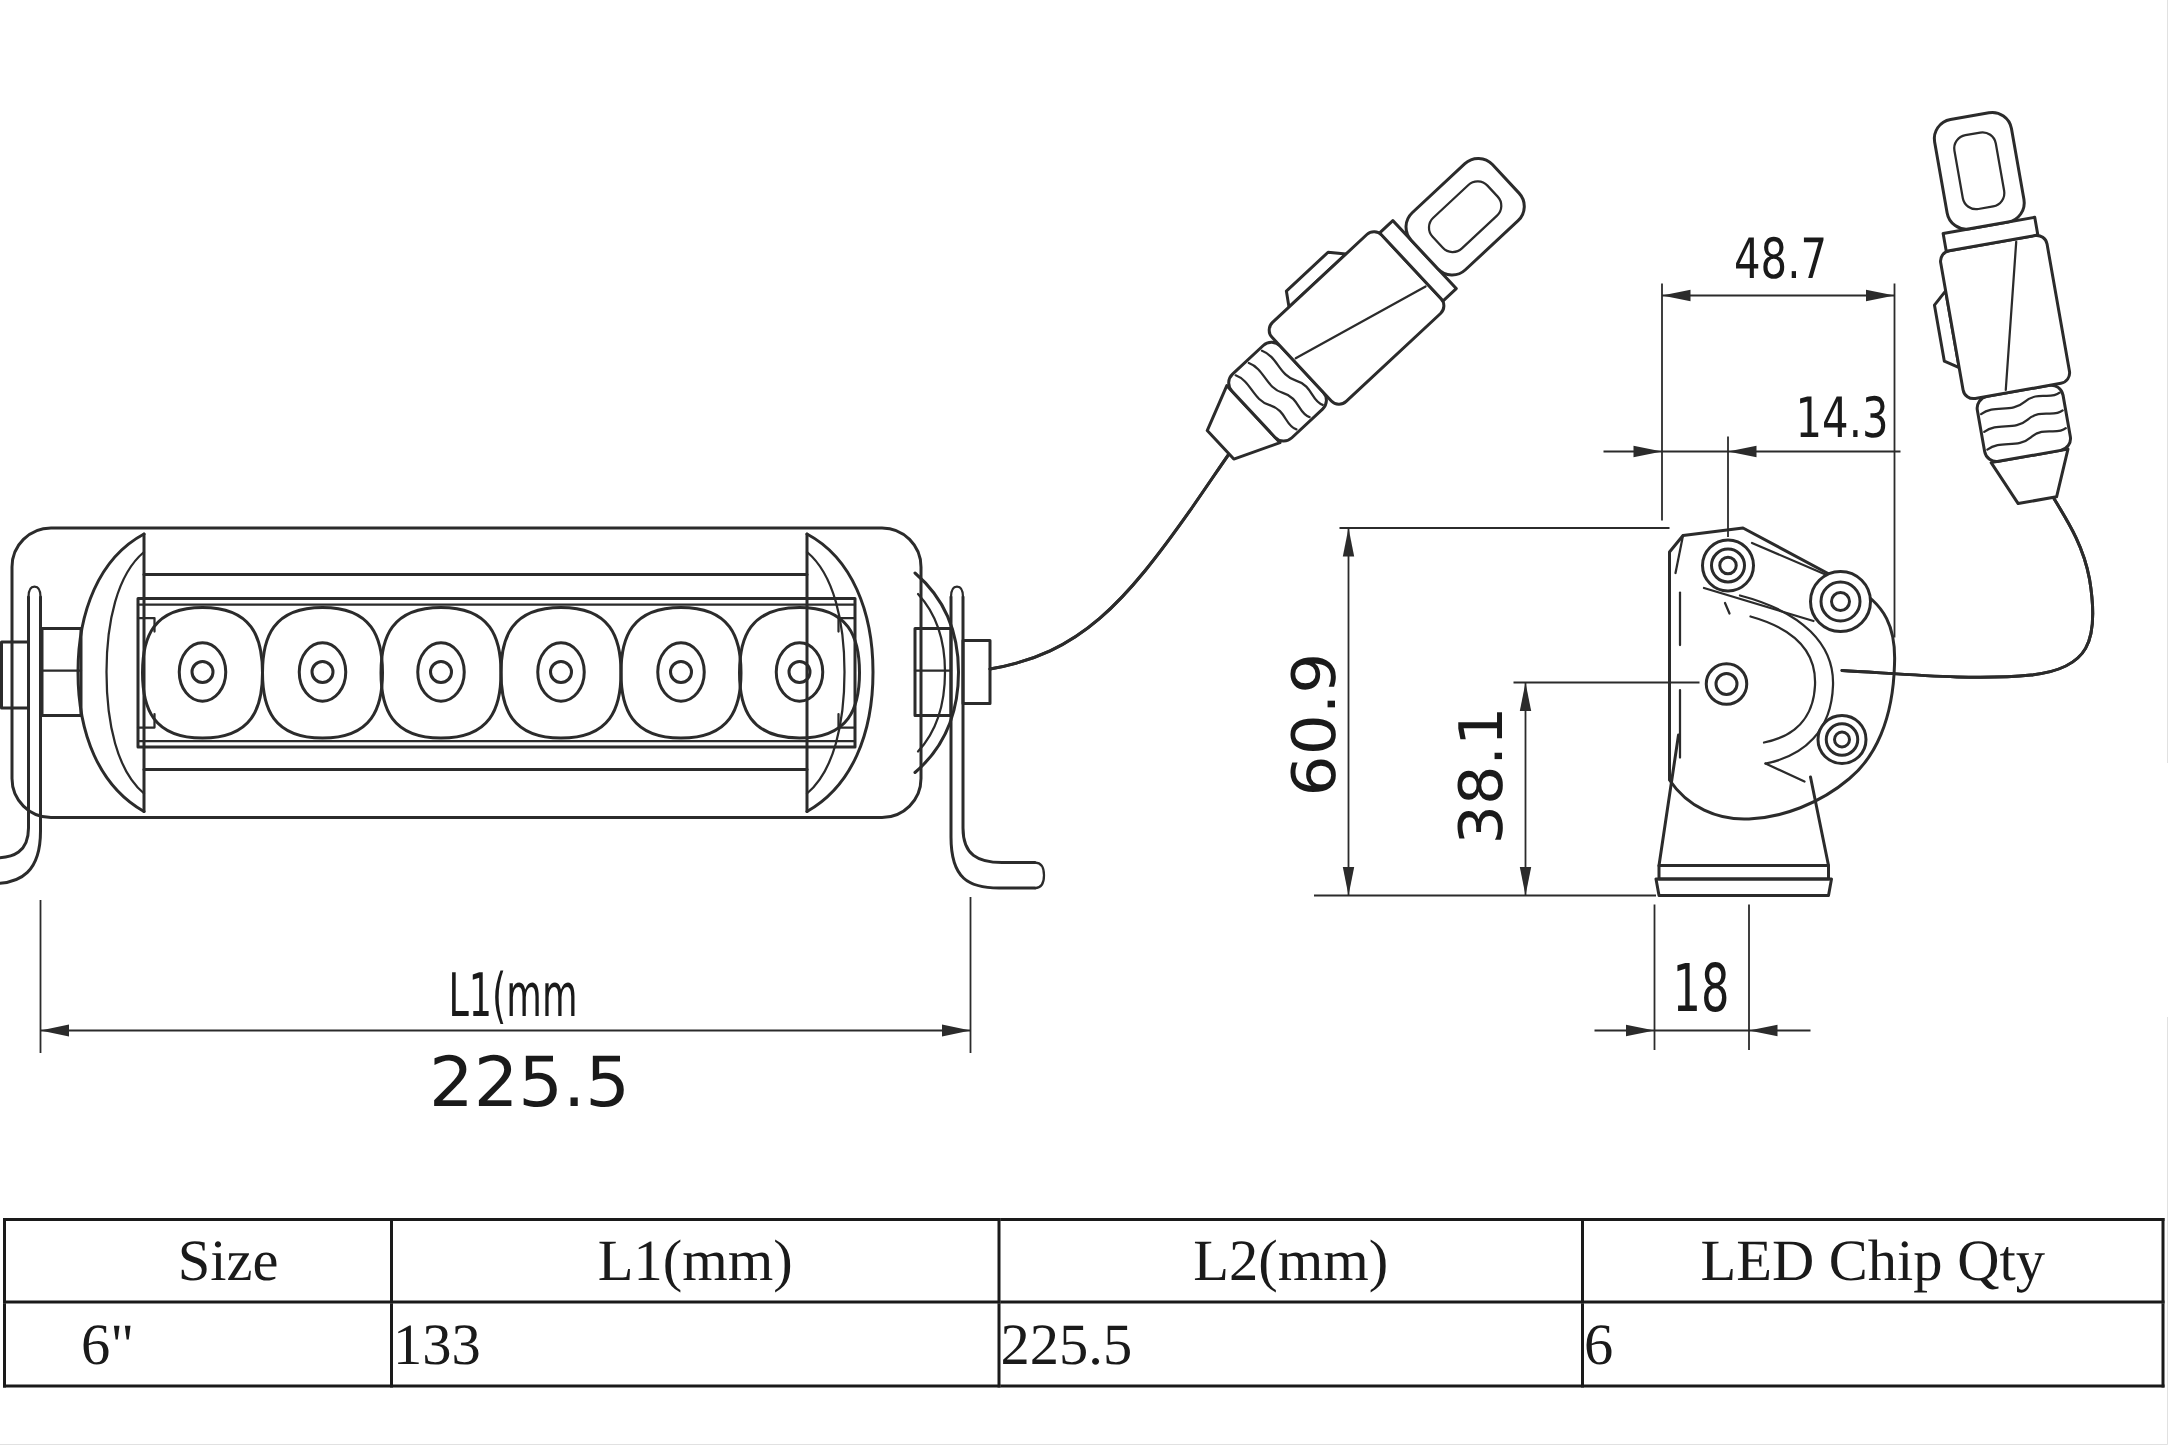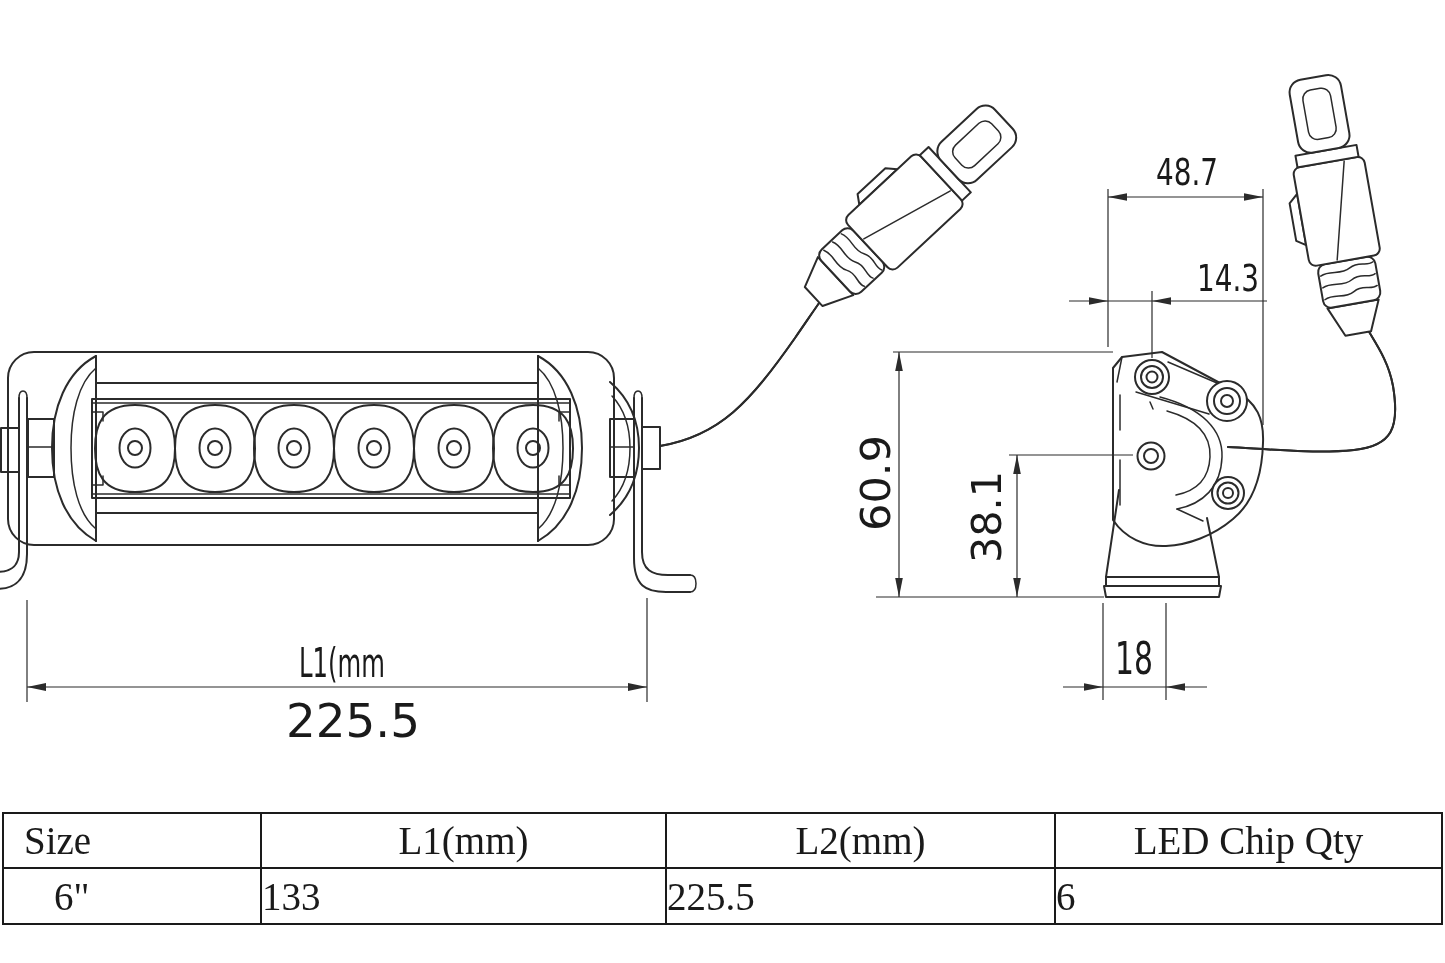--- a/index.html
+++ b/index.html
@@ -28,21 +28,21 @@
     position:absolute; left:2px; top:812px; width:1441px;
     border-collapse:collapse; table-layout:fixed;
     font-family:"Liberation Serif", serif; font-size:39px; color:var(--text);
   }
   .spec-table th, .spec-table td {
     border:2px solid var(--text);
     font-weight:normal; vertical-align:middle;
     height:55px; overflow:hidden; white-space:nowrap;
   }
   .spec-table td { height:56px; }
-  .spec-table th:first-child { text-align:left; padding-left:20px; }
+  .spec-table th:first-child { text-align:center; padding-left:40px; }
   .spec-table td:first-child { text-align:left; padding-left:50px; }
 </style>
 </head>
 <body>
 
 <div class="canvas">
 
 <svg class="drawing-svg" width="1445" height="810" viewBox="0 0 1445 810">
 
   <defs>

